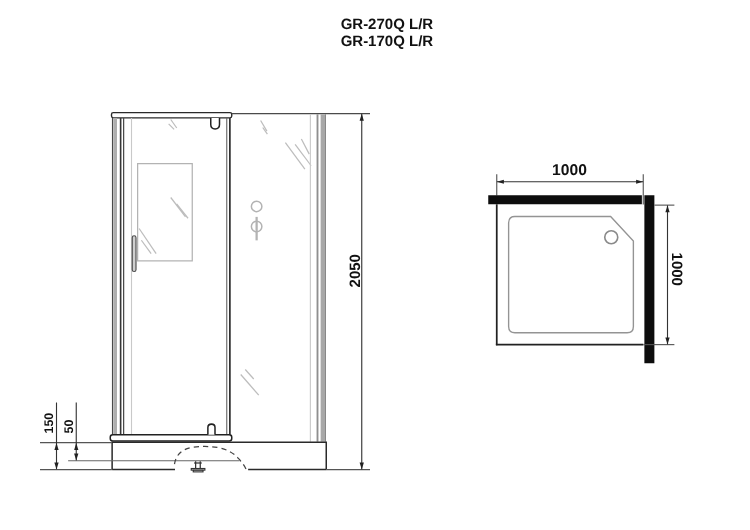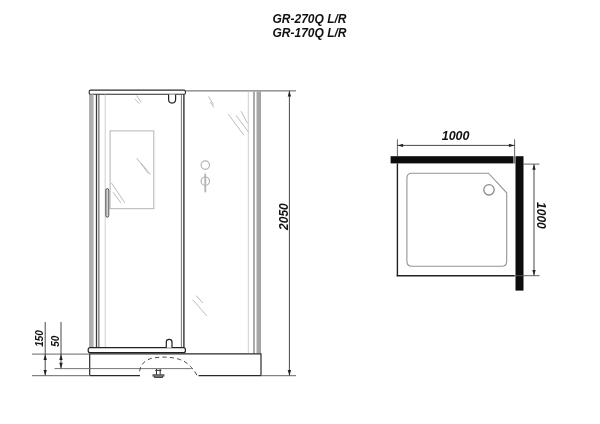--- a/index.html
+++ b/index.html
@@ -1,16 +1,16 @@
 <!DOCTYPE html>
 <html><head>
 <meta charset="utf-8">
 <style>
   html,body{margin:0;padding:0;background:#fff;}
-  .page{position:relative;width:600px;height:424px;background:#fff;overflow:hidden;font-style:italic;}
+  .page{position:relative;width:600px;height:424px;background:#fff;overflow:hidden;}
   text{font-family:"Liberation Sans", sans-serif;font-weight:bold;fill:#111;}
 </style>
 </head>
 <body>
 <div class="page">
 <svg width="600" height="424" viewBox="0 0 600 424">
 
 <rect x="0" y="0" width="600" height="424" fill="#ffffff"></rect>
 
 <g>

